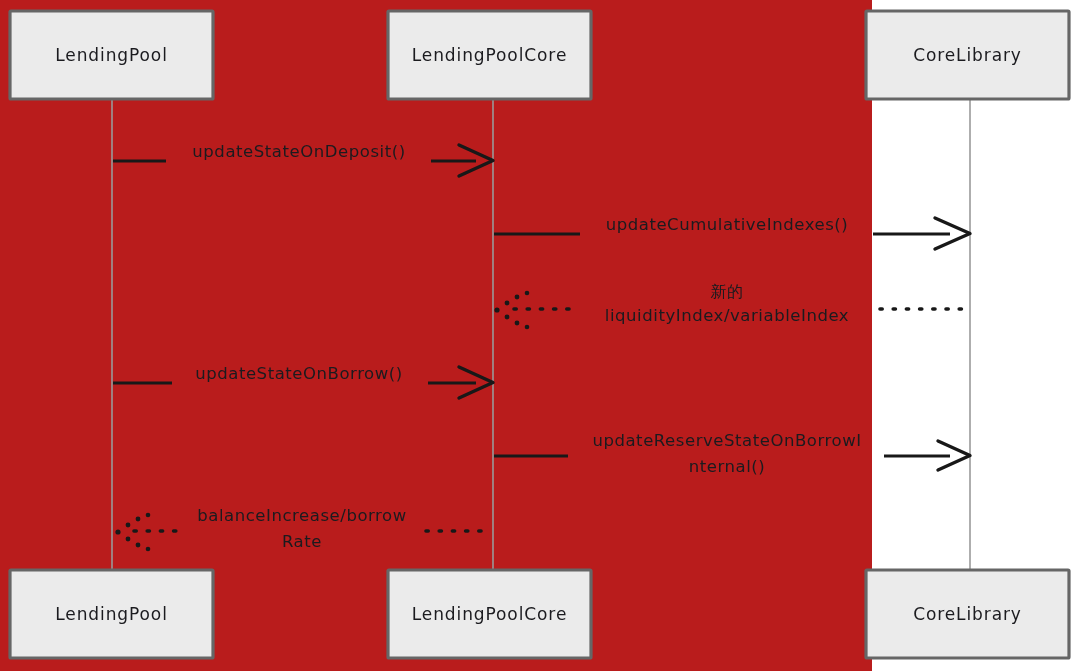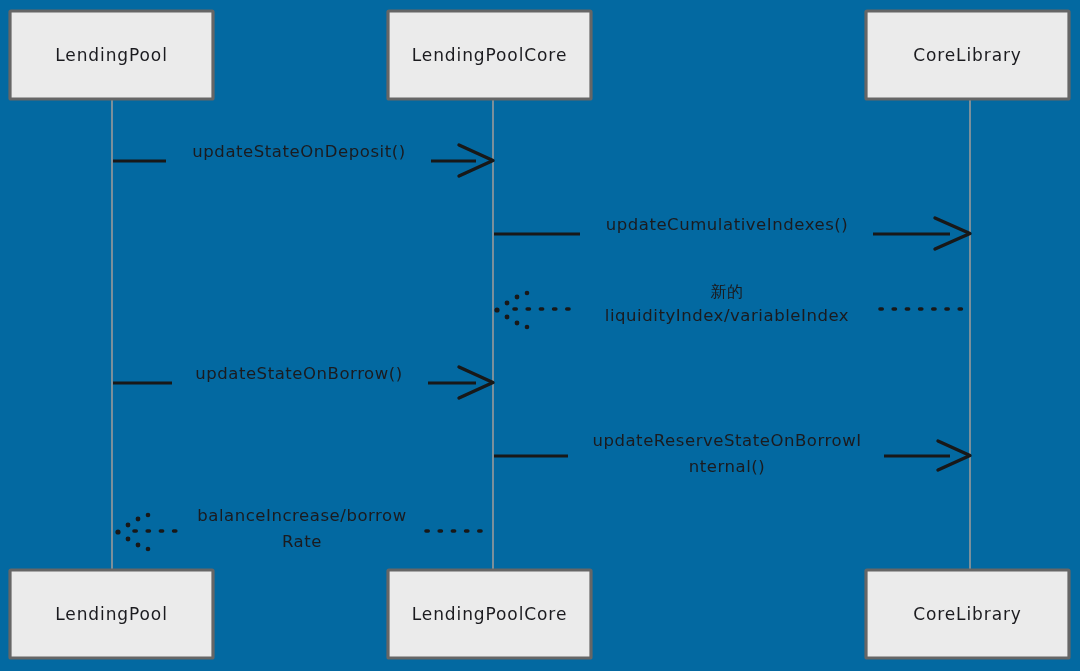--- a/index.html
+++ b/index.html
@@ -8,23 +8,23 @@
     background: #ffffff;
   }
   body {
     width: 1080px;
     height: 671px;
     font-family: "DejaVu Sans", sans-serif;
     overflow: hidden;
   }
   #diagram-root {
     position: relative;
-    width: 1080px;
+    width: 872px;
     height: 671px;
-    background: #0369a1;
+    background: #b91c1c;
   }
   svg.canvas {
     position: absolute;
     top: 0;
     left: 0;
     width: 1080px;
     height: 671px;
   }
   .participant-box rect {
     fill: #ebebeb;

